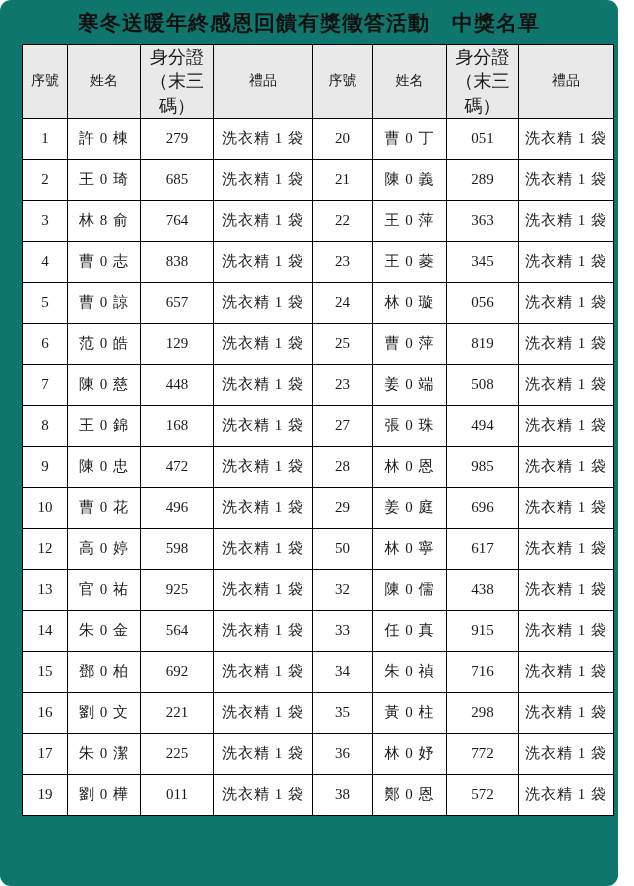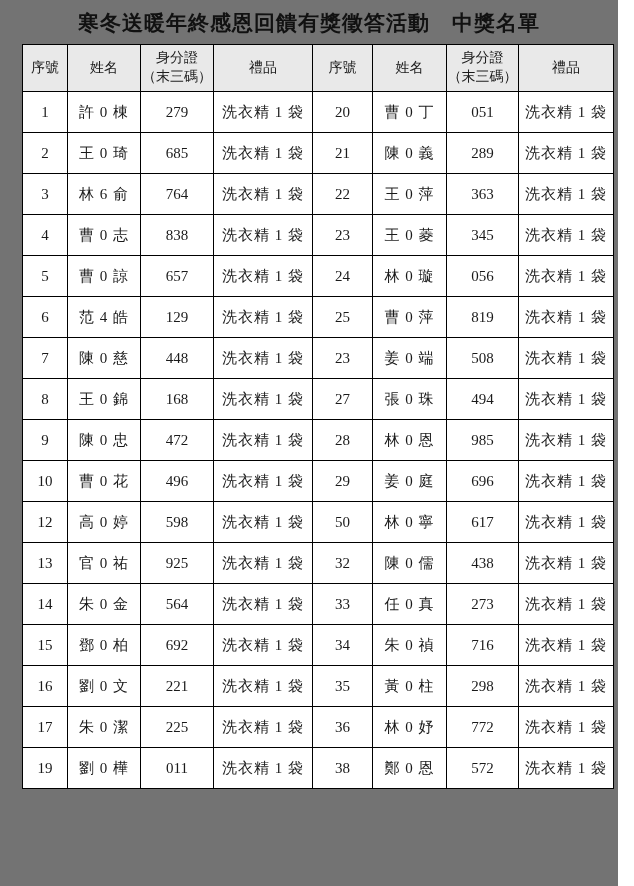--- a/index.html
+++ b/index.html
@@ -4,24 +4,25 @@
 <style>
   html, body {
     margin: 0;
     padding: 0;
     background: #ffffff;
   }
   .page {
     position: relative;
     width: 618px;
     height: 886px;
-    background: #737373;
+    background: #0f766e;
     font-family: "Liberation Serif", "DejaVu Serif", serif;
     color: #1a1a1a;
     overflow: hidden;
+    border-radius: 11px;
   }
   .page-title {
     padding-top: 9px;
     text-align: center;
     font-size: 21px;
     font-weight: bold;
     letter-spacing: 1px;
     white-space: pre;
     color: #111111;
   }
@@ -41,21 +42,21 @@
   }
   table.winners thead th {
     background: #e9e9e9;
     height: 46px;
     font-weight: normal;
     font-size: 14px;
     line-height: 1.45;
   }
   table.winners thead th .id-line {
     display: block;
-    font-size: 14px;
+    font-size: 18px;
     line-height: 1.35;
   }
   table.winners tbody td {
     height: 40px;
     font-size: 15px;
     background: #ffffff;
     white-space: nowrap;
   }
   td[data-name="cell-name"],
   td[data-name="cell-gift"] {
@@ -113,21 +114,21 @@
           <td data-name="cell-name">王 0 琦</td>
           <td data-name="cell-id">685</td>
           <td data-name="cell-gift">洗衣精 1 袋</td>
           <td data-name="cell-serial">21</td>
           <td data-name="cell-name">陳 0 義</td>
           <td data-name="cell-id">289</td>
           <td data-name="cell-gift">洗衣精 1 袋</td>
         </tr>
         <tr data-name="table-row">
           <td data-name="cell-serial">3</td>
-          <td data-name="cell-name">林 6 俞</td>
+          <td data-name="cell-name">林 8 俞</td>
           <td data-name="cell-id">764</td>
           <td data-name="cell-gift">洗衣精 1 袋</td>
           <td data-name="cell-serial">22</td>
           <td data-name="cell-name">王 0 萍</td>
           <td data-name="cell-id">363</td>
           <td data-name="cell-gift">洗衣精 1 袋</td>
         </tr>
         <tr data-name="table-row">
           <td data-name="cell-serial">4</td>
           <td data-name="cell-name">曹 0 志</td>
@@ -143,21 +144,21 @@
           <td data-name="cell-name">曹 0 諒</td>
           <td data-name="cell-id">657</td>
           <td data-name="cell-gift">洗衣精 1 袋</td>
           <td data-name="cell-serial">24</td>
           <td data-name="cell-name">林 0 璇</td>
           <td data-name="cell-id">056</td>
           <td data-name="cell-gift">洗衣精 1 袋</td>
         </tr>
         <tr data-name="table-row">
           <td data-name="cell-serial">6</td>
-          <td data-name="cell-name">范 4 皓</td>
+          <td data-name="cell-name">范 0 皓</td>
           <td data-name="cell-id">129</td>
           <td data-name="cell-gift">洗衣精 1 袋</td>
           <td data-name="cell-serial">25</td>
           <td data-name="cell-name">曹 0 萍</td>
           <td data-name="cell-id">819</td>
           <td data-name="cell-gift">洗衣精 1 袋</td>
         </tr>
         <tr data-name="table-row">
           <td data-name="cell-serial">7</td>
           <td data-name="cell-name">陳 0 慈</td>
@@ -218,21 +219,21 @@
           <td data-name="cell-id">438</td>
           <td data-name="cell-gift">洗衣精 1 袋</td>
         </tr>
         <tr data-name="table-row">
           <td data-name="cell-serial">14</td>
           <td data-name="cell-name">朱 0 金</td>
           <td data-name="cell-id">564</td>
           <td data-name="cell-gift">洗衣精 1 袋</td>
           <td data-name="cell-serial">33</td>
           <td data-name="cell-name">任 0 真</td>
-          <td data-name="cell-id">273</td>
+          <td data-name="cell-id">915</td>
           <td data-name="cell-gift">洗衣精 1 袋</td>
         </tr>
         <tr data-name="table-row">
           <td data-name="cell-serial">15</td>
           <td data-name="cell-name">鄧 0 柏</td>
           <td data-name="cell-id">692</td>
           <td data-name="cell-gift">洗衣精 1 袋</td>
           <td data-name="cell-serial">34</td>
           <td data-name="cell-name">朱 0 禎</td>
           <td data-name="cell-id">716</td>

